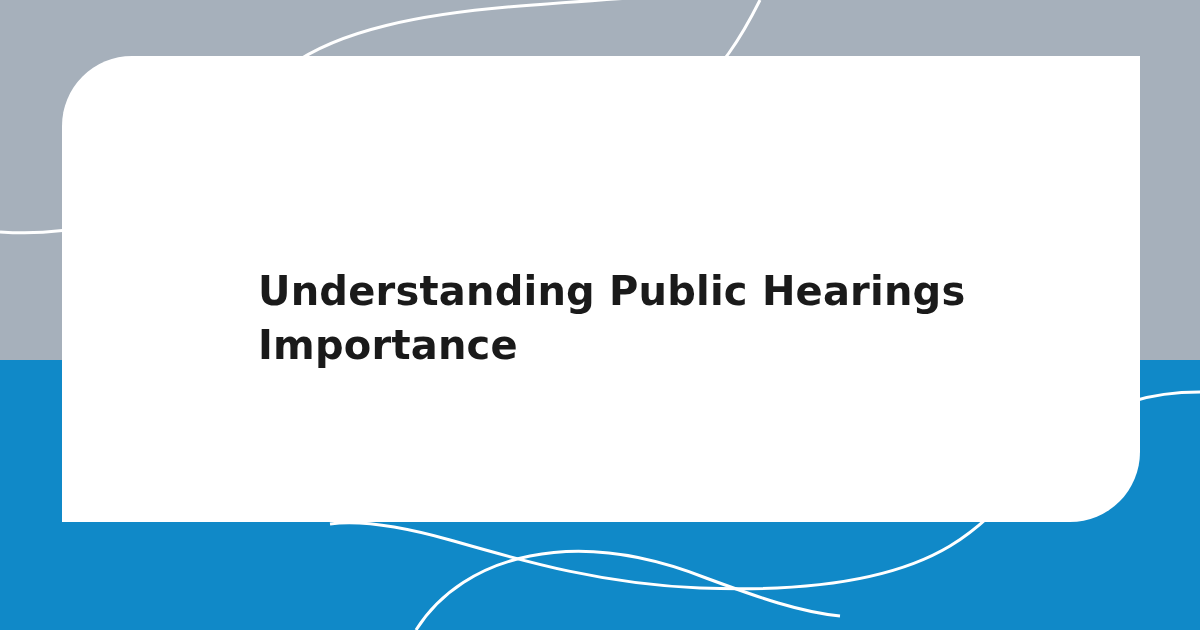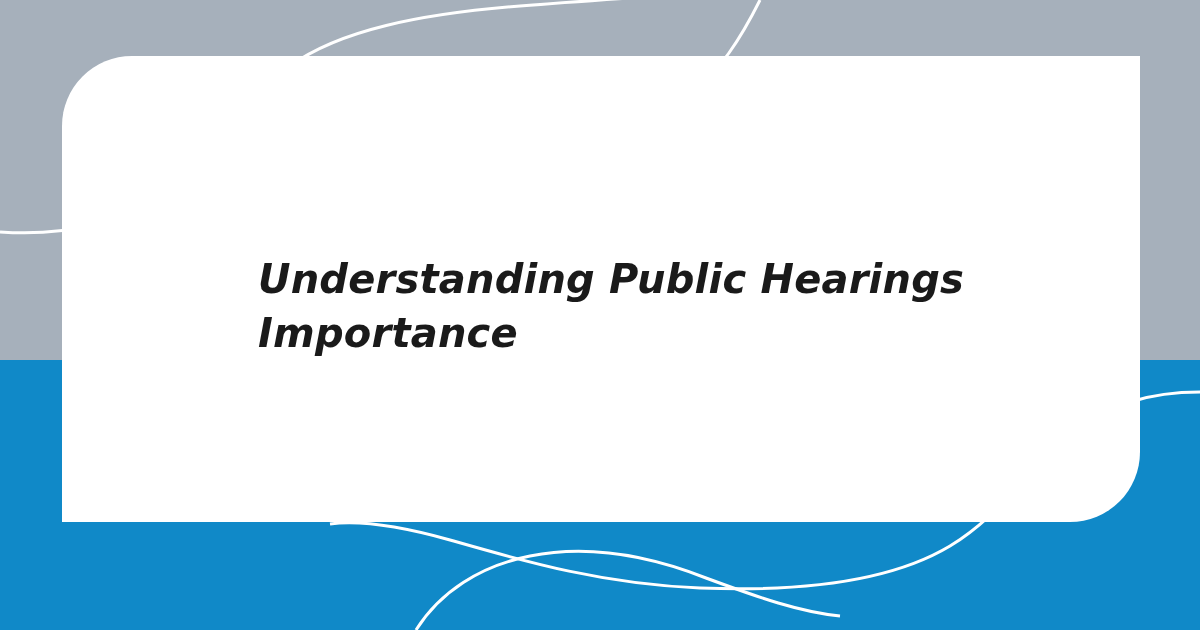--- a/index.html
+++ b/index.html
@@ -40,23 +40,22 @@
     top: 56px;
     width: 1078px;
     height: 466px;
     background: #ffffff;
     border-radius: 70px 0 70px 0;
     box-sizing: border-box;
   }
   .title-wrap {
     position: absolute;
     left: 196px;
-    top: 196px;
+    top: 208px;
     width: 760px;
-    font-style: italic;
   }
   .title {
     margin: 0;
     font-family: "DejaVu Sans", sans-serif;
     font-size: 40px;
     font-weight: bold;
     line-height: 1.35;
     color: #1a1a1a;
     letter-spacing: 0.2px;
   }

